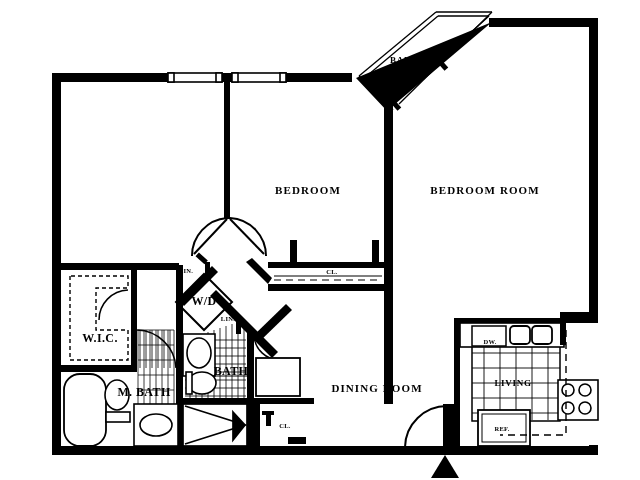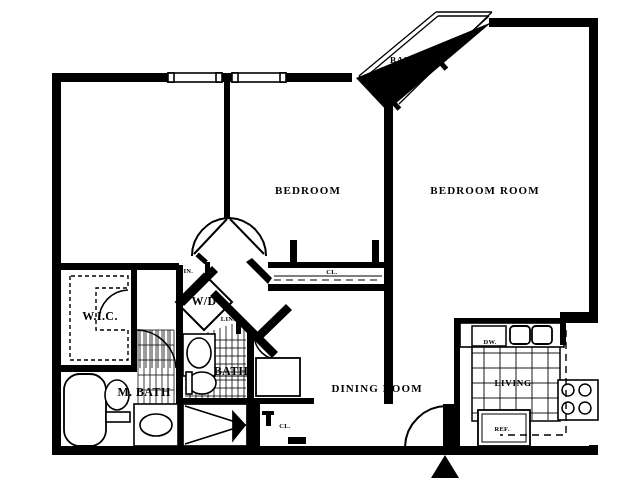--- a/index.html
+++ b/index.html
@@ -339,21 +339,21 @@
   <div class="room-label lbl-lg" style="left:485px; top:190px;">BEDROOM ROOM</div>
 
   <div class="room-label lbl-md" style="left:415px; top:60px;">BALCONY</div>
 
   <div class="room-label lbl-lg" style="left:377px; top:388px;">DINING ROOM</div>
 
   <div class="room-label lbl-md" style="left:513px; top:383px;">LIVING</div>
 
   <div class="room-label lbl-sm" style="left:144px; top:392px;">M. BATH</div>
 
-  <div class="room-label lbl-sm" style="left:100px; top:316px;">W.I.C.</div>
+  <div class="room-label lbl-sm" style="left:100px; top:338px;">W.I.C.</div>
 
   <div class="room-label lbl-sm" style="left:231px; top:371px;text-decoration:underline;">BATH</div>
 
   <div class="room-label lbl-sm" style="left:204px; top:301px;">W/D</div>
 
   <div class="room-label lbl-xs" style="left:186px; top:270px;">LIN.</div>
 
   <div class="room-label lbl-xs" style="left:228px; top:318px;">LIN.</div>
 
   <div class="room-label lbl-xs" style="left:332px; top:271px;">CL.</div>

